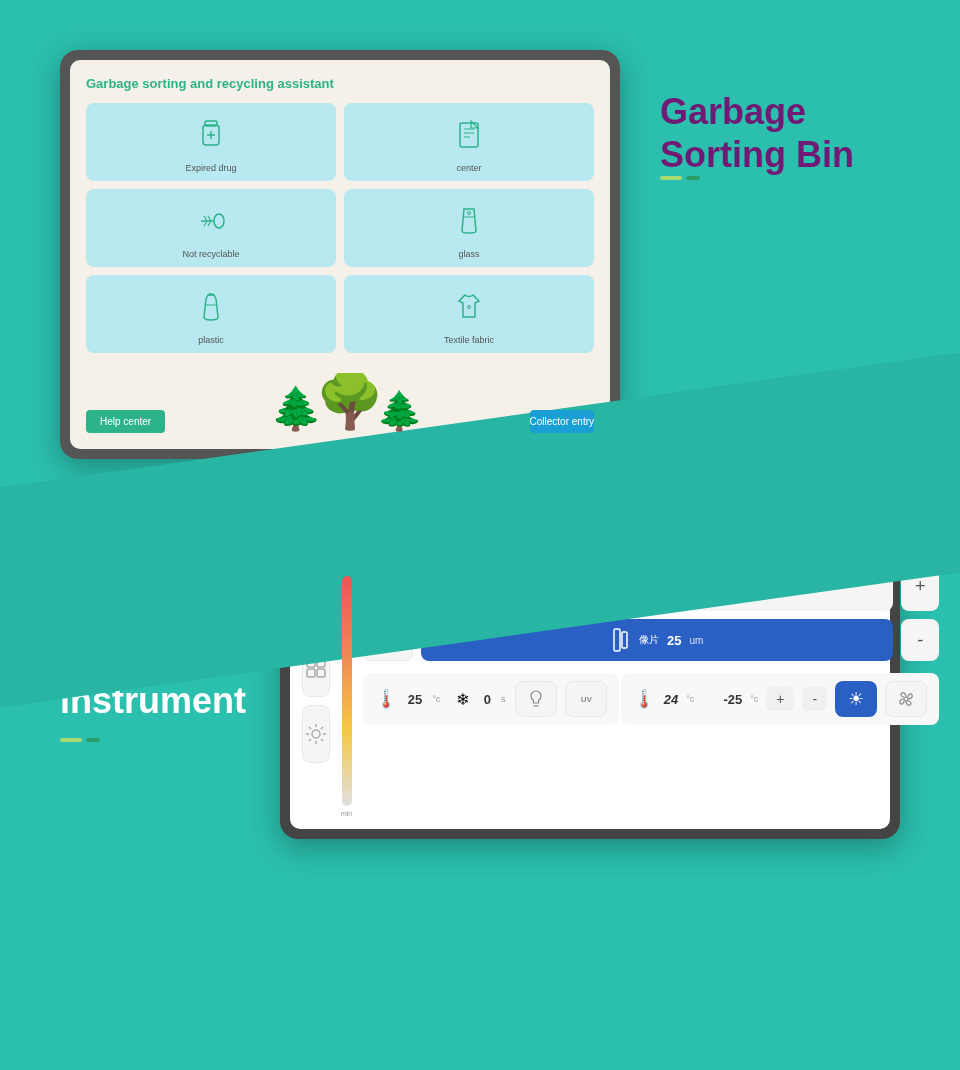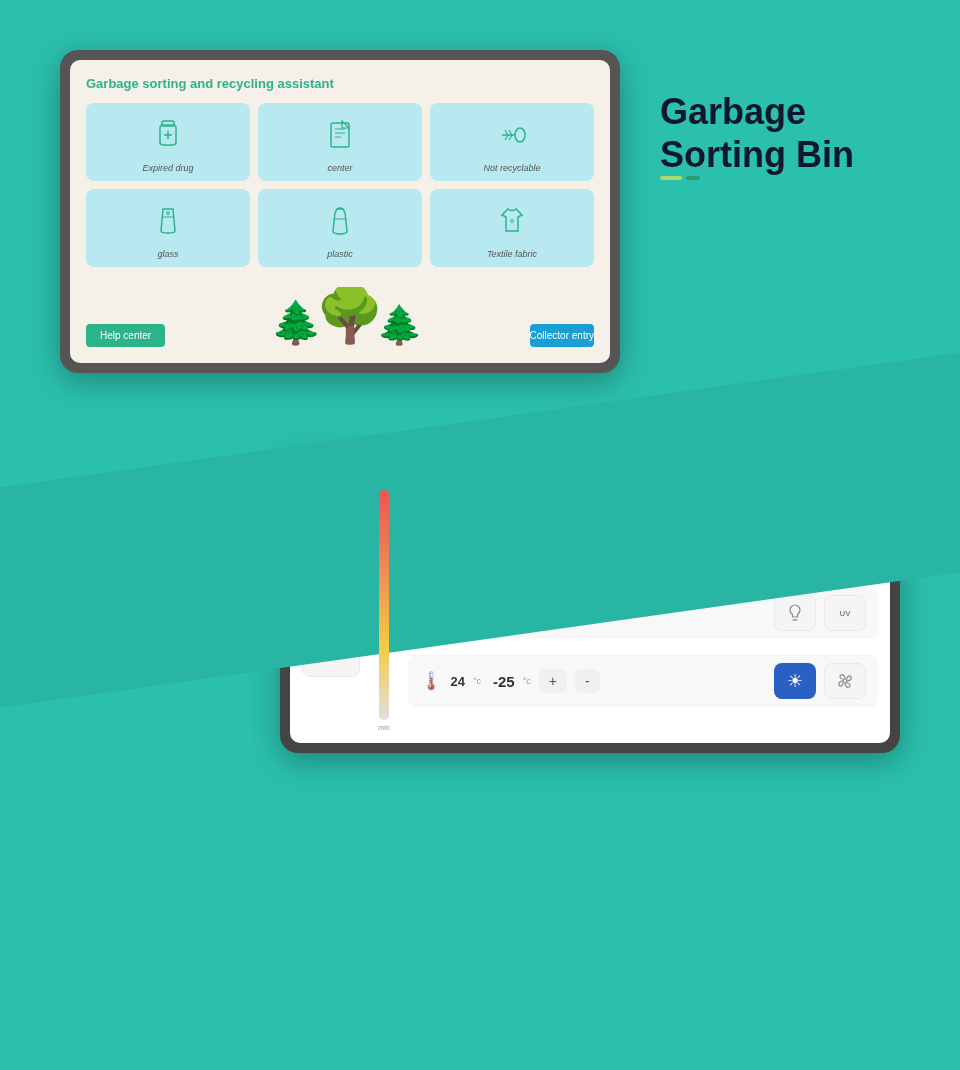--- a/index.html
+++ b/index.html
@@ -58,24 +58,23 @@
 
     .app-title {
       color: #2db38a;
       font-size: 13px;
       font-weight: bold;
       margin-bottom: 12px;
     }
 
     .garbage-grid {
       display: grid;
-      grid-template-columns: repeat(3, 1fr);
+      grid-template-columns: repeat(2, 1fr);
       gap: 8px;
       margin-bottom: 12px;
-      font-style: italic;
     }
 
     .garbage-item {
       background: #b8e8f0;
       border-radius: 8px;
       padding: 10px 6px 8px;
       display: flex;
       flex-direction: column;
       align-items: center;
       gap: 6px;
@@ -124,21 +123,21 @@
       z-index: 2;
     }
 
     
     .right-title {
       flex: 1;
       padding-top: 40px;
     }
 
     .right-title h2 {
-      color: #0f172a;
+      color: #701a75;
       font-size: 36px;
       font-weight: 600;
       line-height: 1.2;
     }
 
     .title-underline {
       display: flex;
       gap: 4px;
     }
 
@@ -374,22 +373,22 @@
       display: flex;
       align-items: center;
       justify-content: center;
       font-size: 18px;
       color: #555;
       cursor: pointer;
     }
 
     .med-bottom-rows {
       display: flex;
-      flex-direction: column;
-      gap: 16px;
+      flex-direction: row;
+      gap: 2px;
       margin-top: 4px;
     }
 
     .med-info-row {
       background: #f8f8f8;
       border-radius: 8px;
       display: flex;
       align-items: center;
       gap: 10px;
       padding: 8px 12px;
@@ -685,23 +684,23 @@
                     <path d="M8 2C5.24 2 3 4.24 3 7c0 1.8 0.95 3.38 2.38 4.28L5.5 14h5l0.12-2.72C12.05 10.38 13 8.8 13 7c0-2.76-2.24-5-5-5z" stroke="#888" stroke-width="1.2" fill="none"></path>
                     <line x1="5.5" y1="17" x2="10.5" y2="17" stroke="#888" stroke-width="1.2"></line>
                   </svg>
                 </div>
                 <div class="med-action-btn" style="font-size:8px;font-weight:bold;color:#888;">UV</div>
               </div>
             </div>
 
             <div class="med-info-row2" style="background:#f8f8f8;border-radius:8px;padding:8px 12px;display:flex;align-items:center;gap:8px;">
               <span style="font-size:18px;">🌡️</span>
-              <span style="font-size:13px;font-weight:bold;color:#333;">24</span>
+              <span style="font-size:13px;font-weight:bold;color:#333;font-style:italic;">24</span>
               <span style="font-size:9px;color:#999;">°c</span>
-              <span style="font-size:15px;font-weight:bold;color:#333;margin-left:4px;">-25</span>
+              <span style="font-size:13px;font-weight:bold;color:#333;margin-left:21px;">-25</span>
               <span style="font-size:9px;color:#999;">°c</span>
               <div style="background:#f0f0f0;border-radius:6px;padding:4px 10px;cursor:pointer;font-size:14px;color:#555;">+</div>
               <div style="background:#f0f0f0;border-radius:6px;padding:4px 10px;cursor:pointer;font-size:14px;color:#555;">-</div>
               <div style="margin-left:auto;display:flex;gap:8px;">
                 <div class="med-action-btn-active" style="font-size:18px;">☀</div>
                 <div class="med-action-btn">
                   <svg width="20" height="20" viewBox="0 0 20 20" fill="none">
                     <circle cx="10" cy="10" r="2" stroke="#888" stroke-width="1.2"></circle>
                     <path d="M10 8C10 5 8 3 6 4C4 5 5 8 8 8" stroke="#888" stroke-width="1.2" fill="none"></path>
                     <path d="M12 10C15 10 17 8 16 6C15 4 12 5 12 8" stroke="#888" stroke-width="1.2" fill="none"></path>

